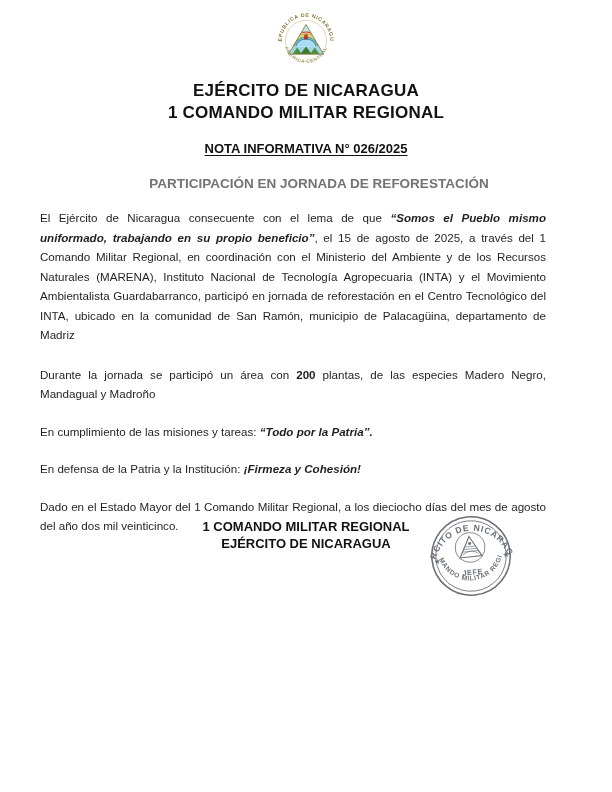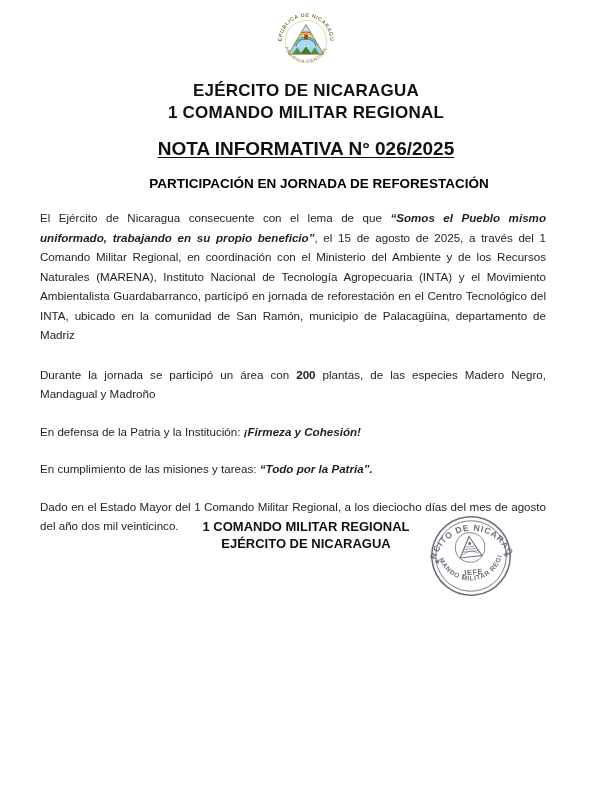--- a/index.html
+++ b/index.html
@@ -50,36 +50,36 @@
   .org-line {
     font-size: 17px;
     font-weight: bold;
     line-height: 22px;
     letter-spacing: 0.2px;
     color: #111111;
   }
 
   .nota-line {
     margin-top: 16px;
-    font-size: 19px;
+    font-size: 13px;
     font-weight: bold;
     line-height: 18px;
     color: #111111;
   }
   .nota-line span.u {
     text-decoration: underline;
     text-underline-offset: 2px;
   }
 
   .subject-line {
     margin-top: 17px;
     font-size: 13.5px;
     font-weight: bold;
     line-height: 18px;
-    color: #000000;
+    color: #737373;
     padding-left: 26px;
   }
 
   
   .body-block {
     position: absolute;
     top: 208px;
     left: 40px;
     width: 506px;
   }
@@ -180,23 +180,23 @@
     <div class="subject-line">PARTICIPACIÓN EN JORNADA DE REFORESTACIÓN</div>
   </div>
 
   <div class="body-block">
 
     <p class="para gap-lg"><span>El Ejército de Nicaragua consecuente con el lema de que </span><span class="bi">“Somos el Pueblo mismo uniformado, trabajando en su propio beneficio”</span><span>, el 15 de agosto de 2025, a través del 1 Comando Militar Regional, en coordinación con el Ministerio del Ambiente y de los Recursos Naturales (MARENA), Instituto Nacional de Tecnología Agropecuaria (INTA) y el Movimiento Ambientalista Guardabarranco, participó en jornada de reforestación en el Centro Tecnológico del INTA, ubicado en la comunidad de San Ramón, municipio de Palacagüina, departamento de Madriz</span></p>
 
     <p class="para"><span>Durante la jornada se participó un área con </span><span class="b">200</span><span> plantas, de las especies Madero Negro, Mandagual y Madroño</span></p>
 
 
+    <p class="para"><span>En cumplimiento de las misiones y tareas: </span><span class="bi">“Todo por la Patria”.</span></p>
+
     <p class="para"><span>En defensa de la Patria y la Institución: </span><span class="bi">¡Firmeza y Cohesión!</span></p>
-
-    <p class="para"><span>En cumplimiento de las misiones y tareas: </span><span class="bi">“Todo por la Patria”.</span></p>
 
     <p class="para">Dado en el Estado Mayor del 1 Comando Militar Regional, a los dieciocho días del mes de agosto del año dos mil veinticinco.</p>
   </div>
 
   <div class="sign-block">
     <div class="sign-line">1 COMANDO MILITAR REGIONAL</div>
     <div class="sign-line">EJÉRCITO DE NICARAGUA</div>
   </div>
 
   <div class="seal-wrap">

